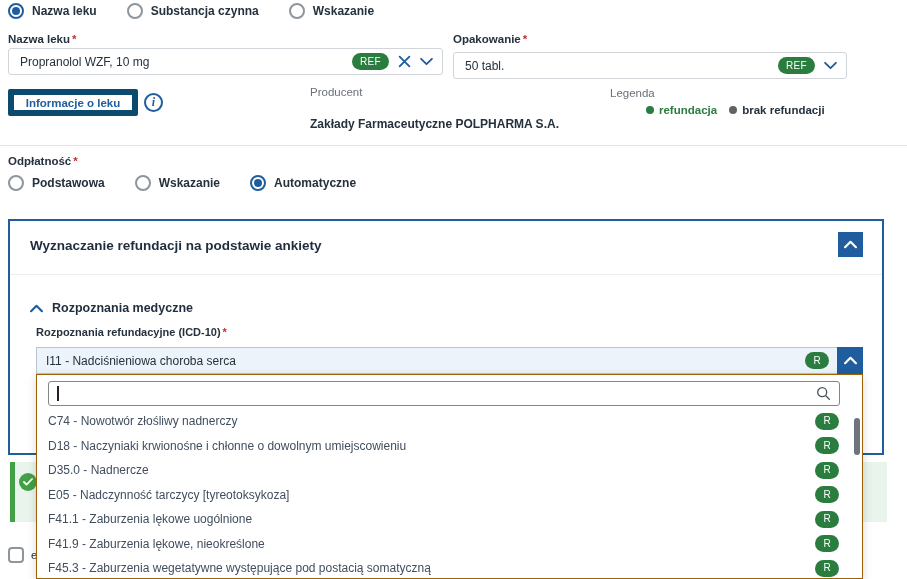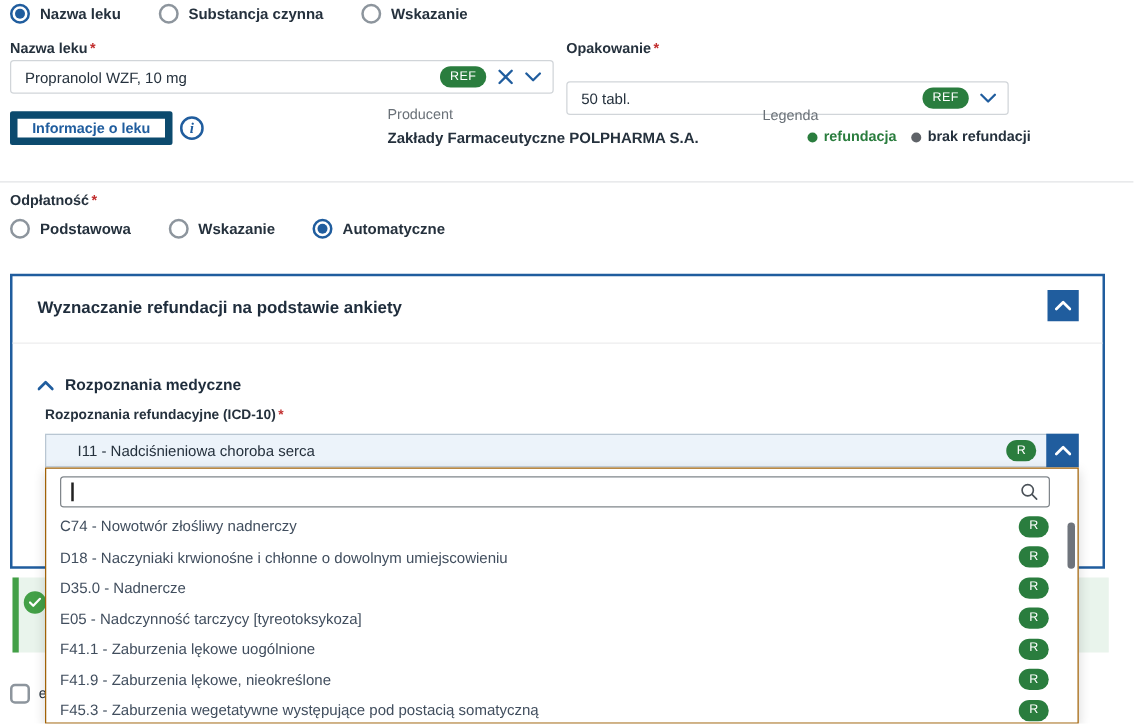--- a/index.html
+++ b/index.html
@@ -22,28 +22,28 @@
   svg { display:block; }
 
   
   .mode-row { position:absolute; left:8px; top:3px; display:flex; gap:30px; }
 
   
   .lbl { position:absolute; font-size:11.5px; font-weight:bold; color:#25313d; }
   .lbl-drug { left:8px; top:33px; }
   .lbl-pack { left:453px; top:33px; }
   .box-drug { left:8px; top:48px; width:435px; }
-  .box-pack { left:453px; top:65px; width:354px; }
+  .box-pack { left:453px; top:52px; width:394px; }
 
   
   .info-btn { position:absolute; left:8px; top:89px; width:130px; height:27px; background:#fff; border:6px solid #0c4a6e; border-radius:2px; color:#205d9e; font-weight:bold; font-size:11.5px; font-family:"Liberation Sans",sans-serif; cursor:pointer; }
   .info-icon { position:absolute; left:144px; top:93px; width:19px; height:19px; border:2px solid #205d9e; border-radius:50%; color:#205d9e; display:flex; align-items:center; justify-content:center; font-size:12px; font-weight:bold; font-family:"Liberation Serif",serif; font-style:italic; cursor:pointer; }
   .producer { position:absolute; left:310px; top:86px; }
   .producer .cap { color:#6a7178; font-size:11.5px; }
-  .producer .val { margin-top:5px; font-weight:bold; font-size:12px; color:#25313d; }
+  .producer .val { margin-top:19px; font-weight:bold; font-size:12px; color:#25313d; }
   .legend { position:absolute; left:610px; top:87px; }
   .legend .cap { color:#6a7178; font-size:11.5px; }
   .legend-items { display:flex; gap:12px; margin-top:5px; align-items:center;padding-left:36px; }
   .legend-item { display:flex; align-items:center; gap:5px; font-size:11.5px; font-weight:bold; }
   .legend-item .dot { width:8px; height:8px; border-radius:50%; }
   .legend-item.refund .dot { background:#2a7d3e; }
   .legend-item.refund .legend-label { color:#2a7d3e; }
   .legend-item.no-refund .dot { background:#5f6368; }
   .legend-item.no-refund .legend-label { color:#25313d; }
 
@@ -54,21 +54,21 @@
   .pay-row { position:absolute; left:8px; top:175px; display:flex; gap:30px; }
 
   
   .panel { position:absolute; left:8px; top:219px; width:876px; height:236px; border:2px solid #205d9e; background:#fff; z-index:10; }
   .panel-title { position:absolute; left:30px; top:238px; font-size:13.5px; font-weight:bold; color:#1f2d3c; z-index:11; }
   .collapse-btn { position:absolute; left:838px; top:232px; width:25px; height:25px; background:#205d9e; z-index:11; }
   .panel-hr { position:absolute; left:10px; top:274px; width:872px; border-top:1px solid #ededee; z-index:11; }
   .section-head { position:absolute; left:30px; top:301px; display:flex; align-items:center; gap:9px; z-index:11; cursor:pointer; }
   .section-head .txt { font-weight:bold; font-size:12.5px; color:#1f2d3c; }
   .lbl-icd { left:36px; top:326px; z-index:11; font-weight:bold; font-size:11px; }
-  .icd-select { position:absolute; left:36px; top:347px; width:827px; height:27px; background:#ecf3fa; border:1px solid #b9c6d2; display:flex; align-items:center; padding-left:25px; gap:8px; z-index:11; cursor:pointer; }
+  .icd-select { position:absolute; left:36px; top:347px; width:827px; height:27px; background:#ecf3fa; border:1px solid #b9c6d2; display:flex; align-items:center; padding-left:9px; gap:8px; z-index:11; cursor:pointer; }
   .icd-select .input-value { color:#25313d; }
   .icd-toggle { width:26px; height:27px; margin:-1px -1px -1px 0; background:#205d9e; display:flex; align-items:center; justify-content:center; flex:0 0 26px; cursor:pointer; }
 
   
   .dropdown { position:absolute; left:36px; top:374px; width:827px; height:205px; background:#fff; border:1px solid #a16207; box-shadow:0 3px 9px rgba(0,0,0,.16); z-index:30; overflow:hidden; }
   .dd-search { position:absolute; left:11px; top:6px; width:792px; height:25px; border:1px solid #80868b; border-radius:3px; background:#fff; display:flex; align-items:center; padding:0 8px; }
   .caret { width:1.5px; height:15px; background:#222; }
   .dd-search .spacer { flex:1; }
   .dd-list { position:absolute; left:0; top:34px; width:827px; }
   .dd-item { height:24.5px; display:flex; align-items:center; padding:0 25px 0 11px; font-size:12px; color:#414e5e; cursor:pointer; }

